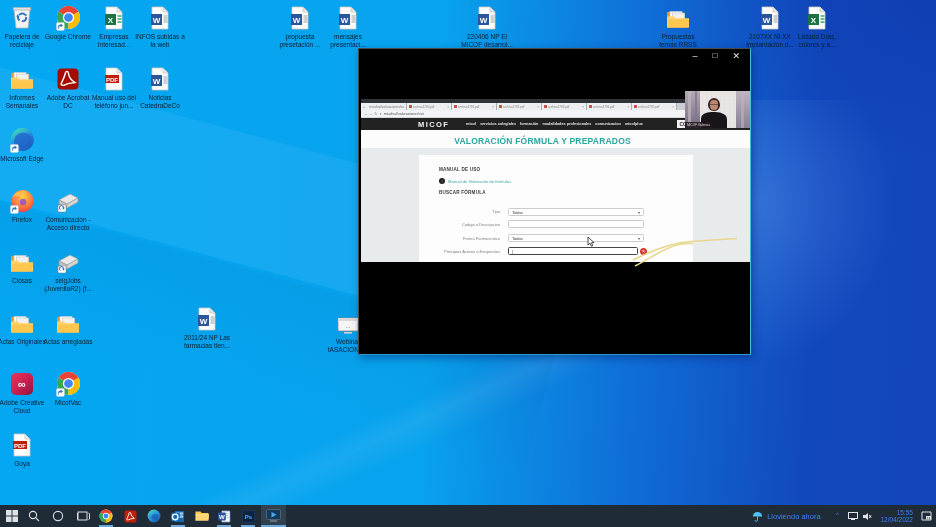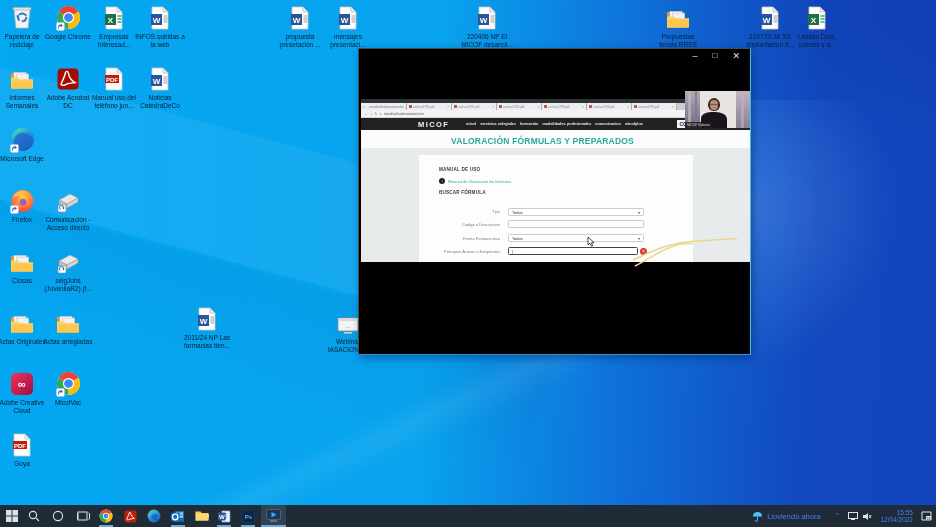--- a/index.html
+++ b/index.html
@@ -436,21 +436,21 @@
 <div id="addr">
           <span style="color:#888;margin:0 2px 0 3px;font-size:4px">← → ↻</span>
           <span style="color:#999;font-size:3.6px;margin-right:2px">●</span>
           <span style="color:#555;font-size:3.6px">micofval/valoraciones/ver</span>
         </div>
 <div id="nav">
   <div style="position:absolute;left:57px;top:2px;font-size:7.5px;font-weight:bold;letter-spacing:1.4px;color:#f2f2f2">MICOF</div>
   <div style="position:absolute;left:105px;top:4px;font-size:3.8px;font-weight:bold;color:#e8e8e8"><span style="margin-right:4px">micof</span><span style="margin-right:4px">servicios colegiales</span><span style="margin-right:4px">formación</span><span style="margin-right:4px">modalidades profesionales</span><span style="margin-right:4px">comunicacion</span><span>micofplus</span></div>
   <div style="position:absolute;left:316px;top:2px;width:12px;height:8px;background:#f2f2f2;color:#222;font-size:5px;font-weight:bold;text-align:center;line-height:8px">CC</div>
 </div>
-<div id="heading"><span style="font-size:8.5px;font-weight:bold;color:#2ba7a1;letter-spacing:0.2px;line-height:17px">VALORACIÓN FÓRMULAS Y PREPARADOS</span></div>
+<div id="heading"><span style="font-size:8.5px;font-weight:bold;color:#2ba7a1;letter-spacing:0.2px;line-height:17px">VALORACIÓN FÓRMULA Y PREPARADOS</span></div>
 <div id="pgbody">
  <div id="card">
   <div style="position:absolute;left:20px;top:12px;font-size:4.6px;font-weight:bold;color:#3a3a3a;letter-spacing:0.2px">MANUAL DE USO</div>
   <div style="position:absolute;left:20px;top:23px;width:6px;height:6px;border-radius:50%;background:#222;color:#fff;font-size:4px;text-align:center;line-height:6px">↓</div>
   <div style="position:absolute;left:29px;top:24px;font-size:4.2px;color:#3aa8a8">Manual de Valoración de fórmulas</div>
   <div style="position:absolute;left:20px;top:35px;font-size:4.6px;font-weight:bold;color:#3a3a3a;letter-spacing:0.2px">BUSCAR FÓRMULA</div>
 
 <div class="flabel" style="top:54px">Tipo</div>
 <div class="fbox" style="top:53px">Todos<span style="position:absolute;right:3px;top:0;color:#555">▾</span></div>
 <div class="flabel" style="top:67px">Codigo o Descripcion</div>

